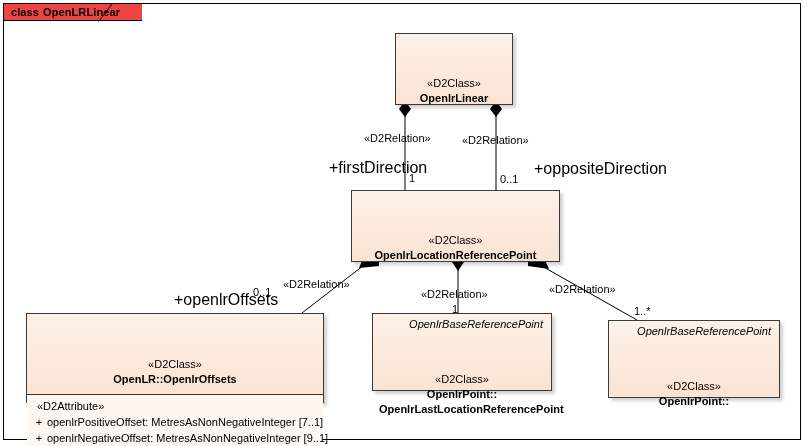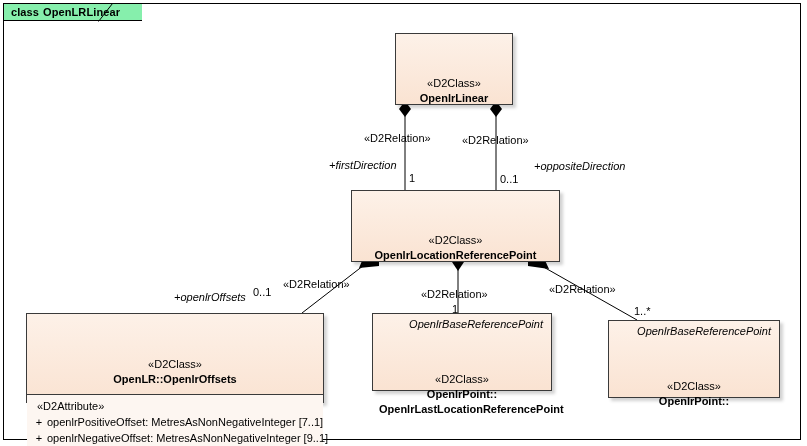--- a/index.html
+++ b/index.html
@@ -21,21 +21,21 @@
     width:798px; height:437px;
     border:1px solid #000000;
     box-sizing:border-box;
     background:transparent;
   }
   .frame-tab{
     position:absolute;
     left:3px; top:3px;
     height:18px;
     box-sizing:border-box;
-    background:#86efac;
+    background:#ef4444;
     border:1px solid #000000;
     border-right:none;
     padding:0 22px 0 7px;
     display:flex;
     align-items:center;
     font-size:11px;
     color:#000000;
     letter-spacing:.1px;
     white-space:nowrap;
   }
@@ -119,21 +119,21 @@
   
   .lbl{
     position:absolute;
     font-size:11px;
     color:#000000;
     white-space:nowrap;
     line-height:1.1;
   }
   .lbl.stereo{font-size:11px;}
   .lbl.mult{font-size:11px;}
-  .lbl.role{font-size:11px;font-style:italic;}
+  .lbl.role{font-size:16px;}
 </style>
 </head>
 <body>
 
 <div id="diagram">
 
   <div class="frame"></div>
 
   <div class="frame-tab">
     <span class="kw">class</span>

